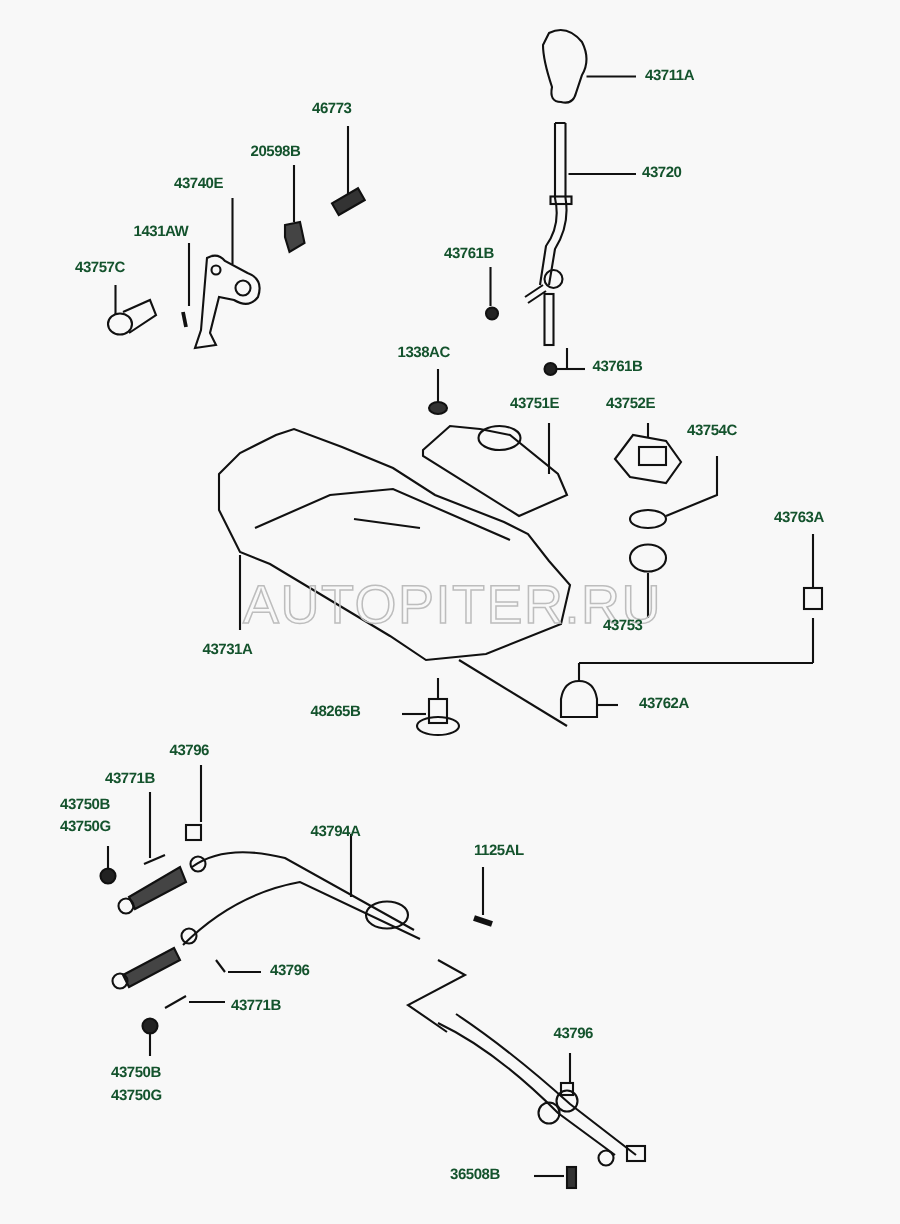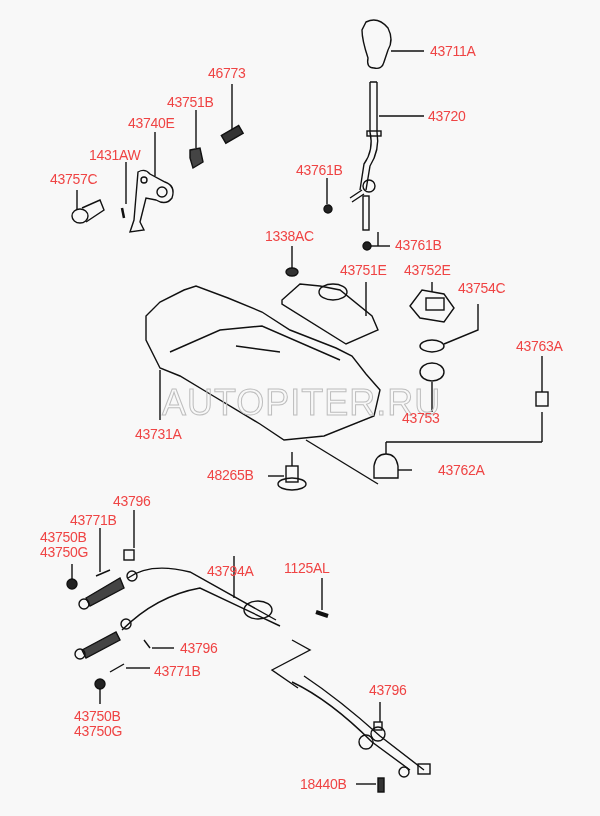--- a/index.html
+++ b/index.html
@@ -1,18 +1,18 @@
 <!DOCTYPE html>
 <html><head>
 <meta charset="utf-8">
 <style>
   html,body{margin:0;padding:0;background:#f8f8f8;}
   body{width:600px;height:816px;position:relative;overflow:hidden;font-family:"Liberation Sans",sans-serif;}
   svg.main{position:absolute;left:0;top:0;width:600px;height:816px;}
-  .lbl{position:absolute;font-size:14px;font-weight:normal;color:#ef4444;letter-spacing:-0.3px;white-space:nowrap;line-height:14px;}
+  .lbl{position:absolute;font-size:10px;font-weight:bold;color:#14532d;letter-spacing:-0.3px;white-space:nowrap;line-height:14px;}
   .wm{position:absolute;left:162px;top:382px;font-size:36px;color:transparent;-webkit-text-stroke:1px #bdbdbd;letter-spacing:1px;font-family:Liberation Sans, sans-serif;}
 </style>
 </head>
 <body>
 
 <svg class="main" viewBox="0 0 600 816" fill="none" stroke="#111" stroke-width="1.4">
 
   <path d="M366 22 Q378 16 388 28 Q394 40 388 50 L384 62 Q382 70 374 68 Q366 68 368 58 Q362 40 362 30 Z"></path>
   <line x1="391" y1="51" x2="424" y2="51"></line>
 
@@ -123,37 +123,37 @@
   <line x1="378" y1="232" x2="378" y2="246"></line>
 </svg>
 
 <div class="wm">AUTOPITER.RU</div>
 
 <div class="lbl" style="left:430px;top:44px">43711A</div>
 <div class="lbl" style="left:428px;top:109px">43720</div>
 <div class="lbl" style="left:296px;top:163px">43761B</div>
 <div class="lbl" style="left:395px;top:238px">43761B</div>
 <div class="lbl" style="left:208px;top:66px">46773</div>
-<div class="lbl" style="left:167px;top:95px">43751B</div>
-<div class="lbl" style="left:128px;top:116px">43740E</div>
+<div class="lbl" style="left:167px;top:95px">20598B</div>
+<div class="lbl" style="left:116px;top:116px">43740E</div>
 <div class="lbl" style="left:89px;top:148px">1431AW</div>
 <div class="lbl" style="left:50px;top:172px">43757C</div>
 <div class="lbl" style="left:265px;top:229px">1338AC</div>
 <div class="lbl" style="left:340px;top:263px">43751E</div>
 <div class="lbl" style="left:404px;top:263px">43752E</div>
 <div class="lbl" style="left:458px;top:281px">43754C</div>
 <div class="lbl" style="left:402px;top:411px">43753</div>
 <div class="lbl" style="left:516px;top:339px">43763A</div>
 <div class="lbl" style="left:135px;top:427px">43731A</div>
 <div class="lbl" style="left:207px;top:468px">48265B</div>
-<div class="lbl" style="left:438px;top:463px">43762A</div>
+<div class="lbl" style="left:426px;top:463px">43762A</div>
 <div class="lbl" style="left:113px;top:494px">43796</div>
 <div class="lbl" style="left:70px;top:513px">43771B</div>
 <div class="lbl" style="left:40px;top:530px">43750B</div>
 <div class="lbl" style="left:40px;top:545px">43750G</div>
-<div class="lbl" style="left:207px;top:564px">43794A</div>
-<div class="lbl" style="left:284px;top:561px">1125AL</div>
+<div class="lbl" style="left:207px;top:548px">43794A</div>
+<div class="lbl" style="left:316px;top:561px">1125AL</div>
 <div class="lbl" style="left:180px;top:641px">43796</div>
 <div class="lbl" style="left:154px;top:664px">43771B</div>
 <div class="lbl" style="left:74px;top:709px">43750B</div>
 <div class="lbl" style="left:74px;top:724px">43750G</div>
 <div class="lbl" style="left:369px;top:683px">43796</div>
-<div class="lbl" style="left:300px;top:777px">18440B</div>
+<div class="lbl" style="left:300px;top:777px">36508B</div>
 
 </body></html>

